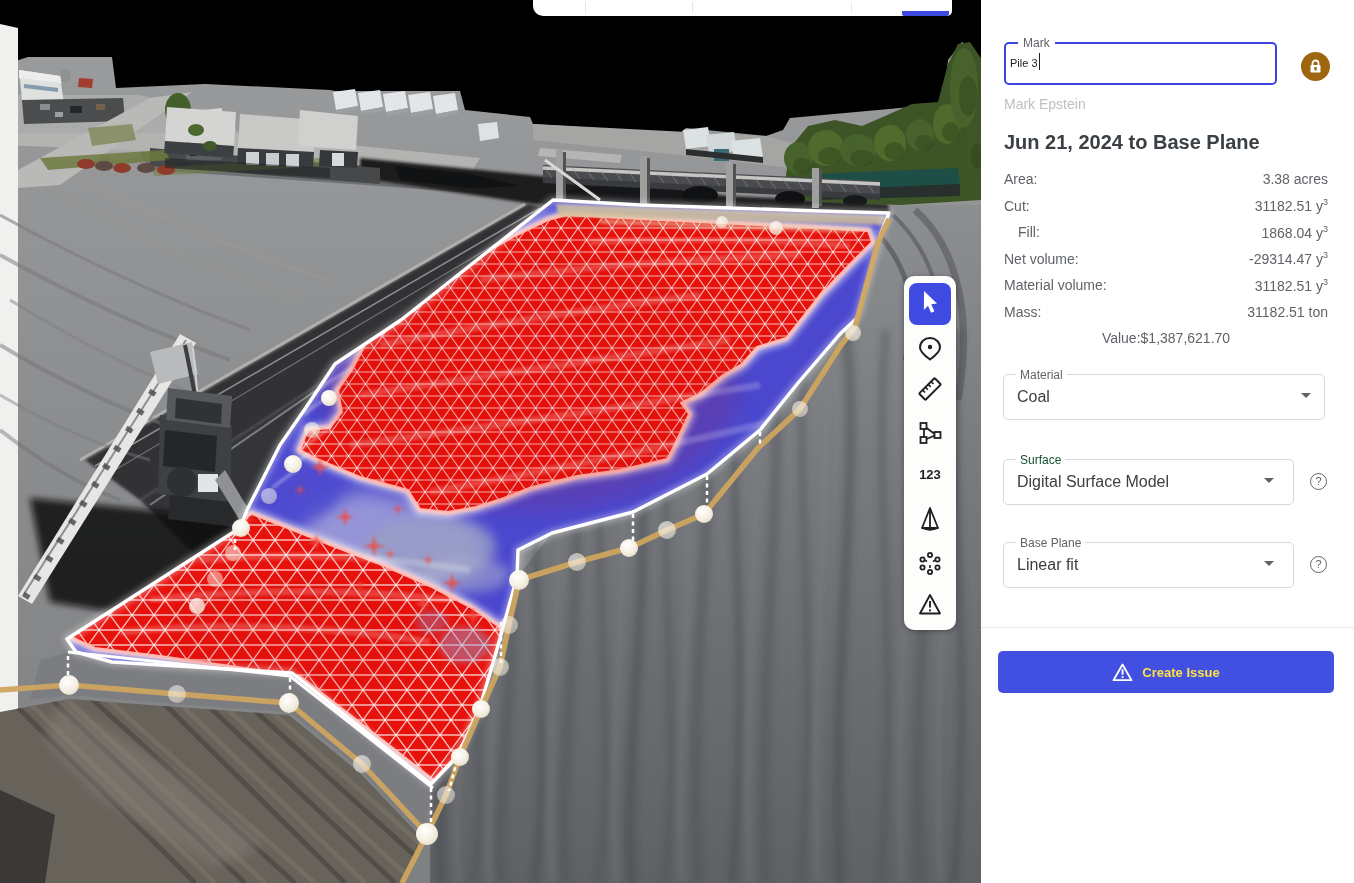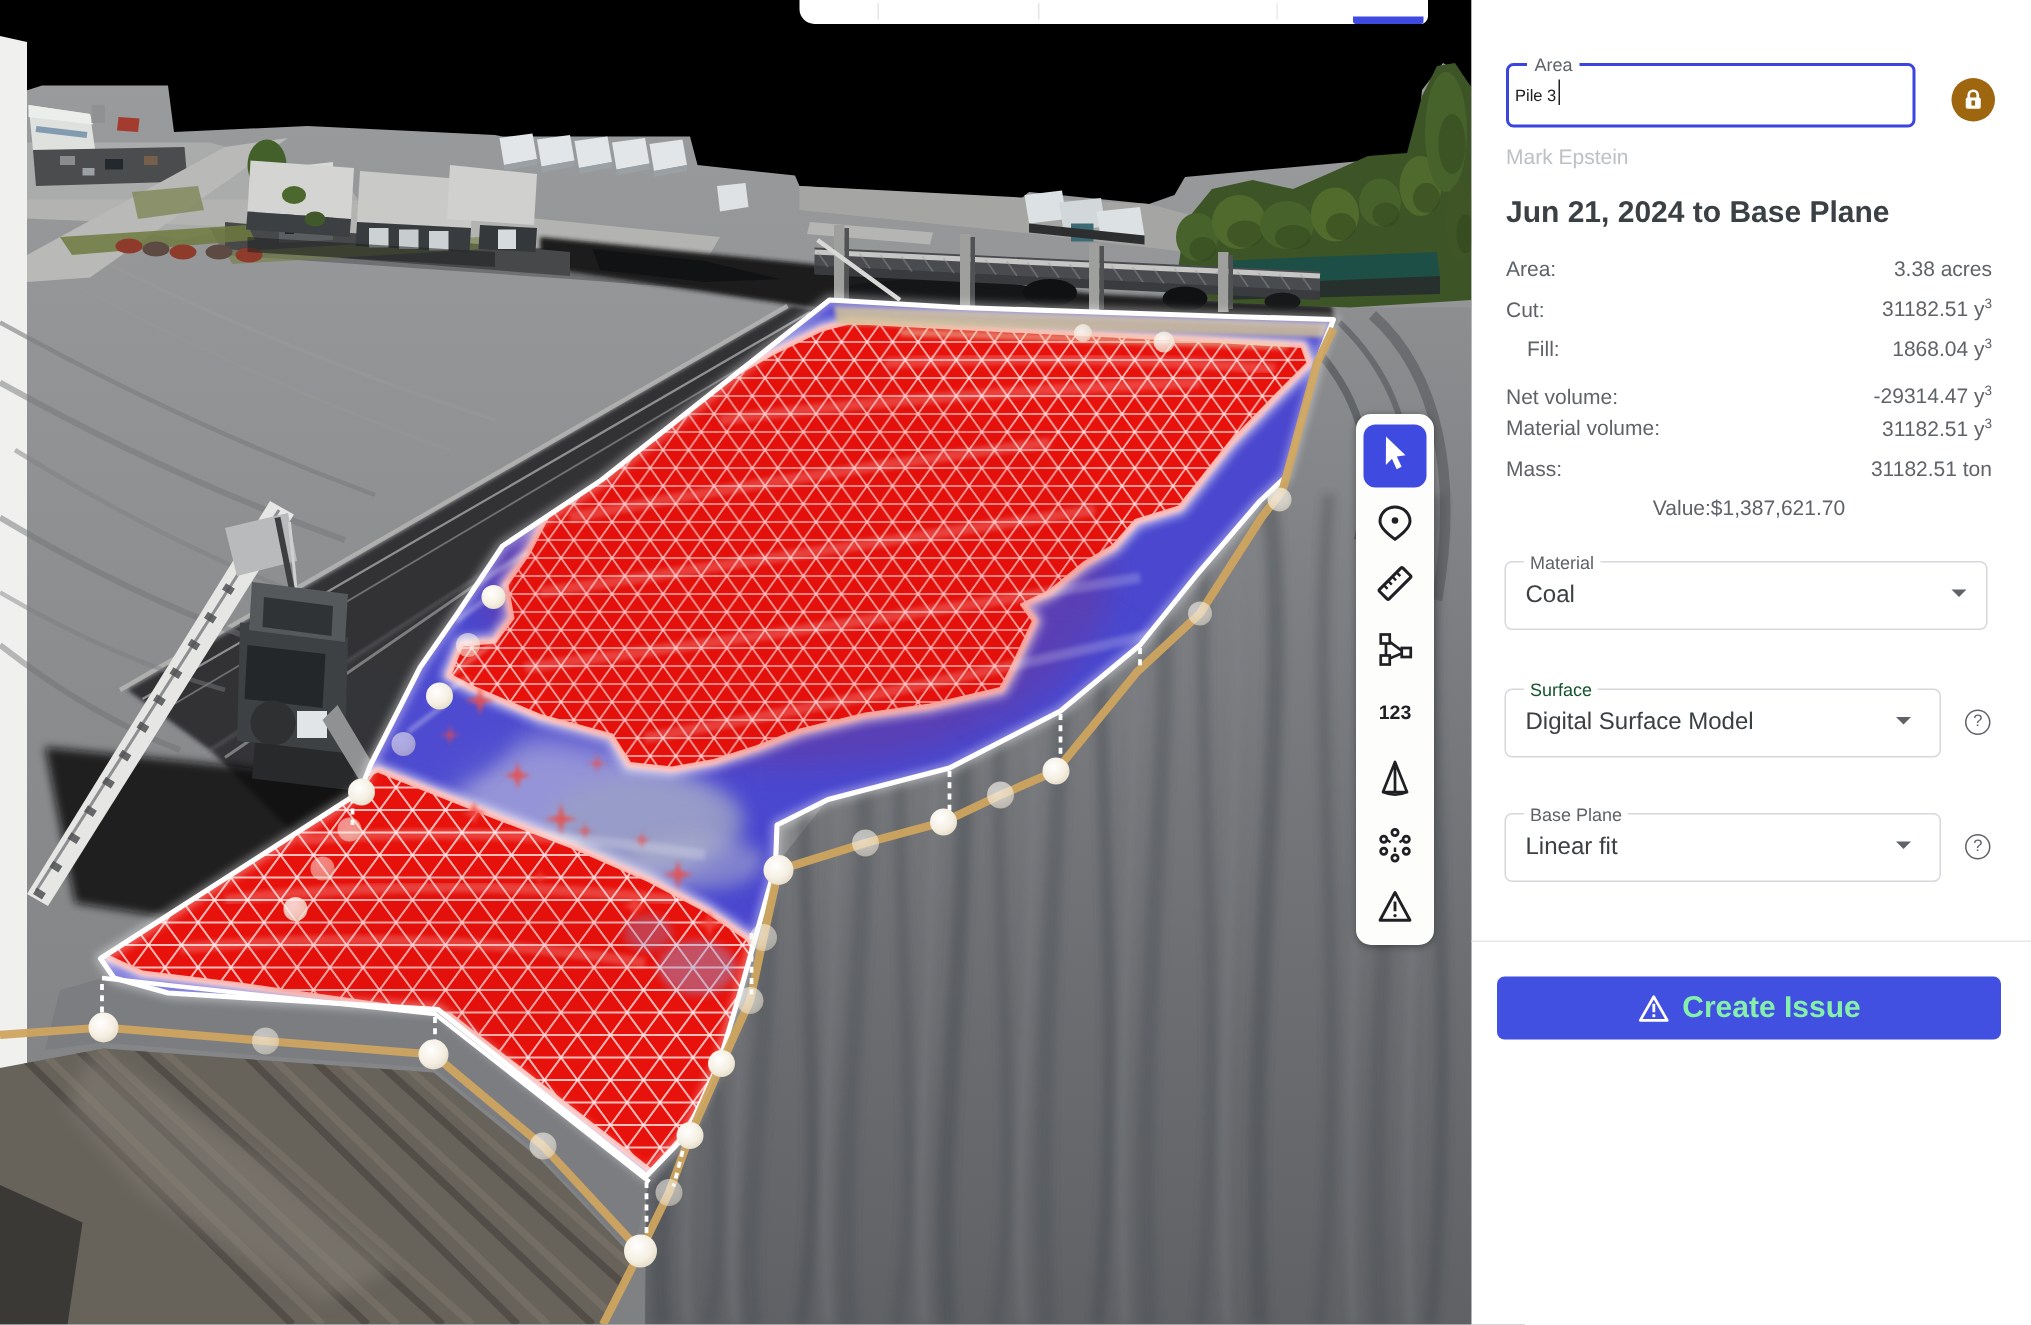--- a/index.html
+++ b/index.html
@@ -444,21 +444,21 @@
   <path d="M0,-10 L10,8.5 H-10 Z" fill="none" stroke="#1f2023" stroke-width="1.9" stroke-linejoin="round"></path>
   <path d="M0,-4 V2.5" stroke="#1f2023" stroke-width="1.9"></path>
   <circle cx="0" cy="5.4" r="1.1" fill="#1f2023"></circle>
  </g>
 </svg>
   </div>
 
   <div id="panel">
 
     <div class="abs" style="left:23px;top:42px;width:269px;height:39px;border:2px solid #3b45dd;border-radius:5px;"></div>
-    <div class="abs" style="left:37px;top:36px;font-size:12px;color:#5f6368;background:#fff;padding:0 5px;">Area</div>
+    <div class="abs" style="left:37px;top:36px;font-size:12px;color:#5f6368;background:#fff;padding:0 5px;">Mark</div>
     <div class="abs" style="left:29px;top:53px;font-size:11px;color:#202124;">Pile 3<span style="display:inline-block;width:1px;height:17px;background:#202124;vertical-align:-3px;margin-left:1px;"></span></div>
 
     <div class="abs" style="left:320px;top:52px;width:29px;height:29px;border-radius:50%;background:#9d660f;"></div>
     <svg class="abs" style="left:327px;top:59px;" width="15" height="15" viewBox="0 0 15 15">
       <rect x="2.5" y="6" width="10" height="7.5" rx="1.2" fill="#fff"></rect>
       <path d="M4.5 6.5 V4.5 a3 3 0 0 1 6 0 V6.5" fill="none" stroke="#fff" stroke-width="1.8"></path>
       <rect x="6.3" y="8" width="2.4" height="3.4" fill="#9d660f"></rect>
     </svg>
     <div class="abs" style="left:23px;top:96px;font-size:14px;color:#bdc1c6;">Mark Epstein</div>
     <div class="abs" style="left:23px;top:131px;font-size:20px;font-weight:bold;color:#3b4045;">Jun 21, 2024 to Base Plane</div>
@@ -469,21 +469,21 @@
           <span>3.38 acres</span>
         </div>
       <div style="display:flex;justify-content:space-between;height:26.5px;align-items:center;">
           <span>Cut:</span>
           <span>31182.51 y<sup style="font-size:9px;">3</sup></span>
         </div>
       <div style="display:flex;justify-content:space-between;height:26.5px;align-items:center;margin-left:14px;">
           <span>Fill:</span>
           <span>1868.04 y<sup style="font-size:9px;">3</sup></span>
         </div>
-      <div style="display:flex;justify-content:space-between;height:26.5px;align-items:flex-end;">
+      <div style="display:flex;justify-content:space-between;height:26.5px;align-items:center;">
           <span>Net volume:</span>
           <span>-29314.47 y<sup style="font-size:9px;">3</sup></span>
         </div>
       <div style="display:flex;justify-content:space-between;height:26.5px;align-items:center;">
           <span>Material volume:</span>
           <span>31182.51 y<sup style="font-size:9px;">3</sup></span>
         </div>
       <div style="display:flex;justify-content:space-between;height:26.5px;align-items:center;">
           <span>Mass:</span>
           <span>31182.51 ton</span>
@@ -512,16 +512,16 @@
     <div class="abs" style="left:329px;top:556px;width:15px;height:15px;border:1.5px solid #5f6368;border-radius:50%;color:#5f6368;font-size:11px;text-align:center;line-height:15px;">?</div>
 
     <div class="abs" style="left:0;top:627px;width:373px;height:1px;background:#e6e8ea;"></div>
 
     <div class="abs" style="left:17px;top:651px;width:336px;height:42px;background:#4150e0;border-radius:5px;display:flex;align-items:center;justify-content:center;">
       <svg width="21" height="19" viewBox="0 0 21 19" style="margin-right:9px;">
         <path d="M10.5 1.5 L19.5 17.2 H1.5 Z" fill="none" stroke="#fff" stroke-width="1.8" stroke-linejoin="round"></path>
         <rect x="9.6" y="6.2" width="1.9" height="5.6" fill="#fff"></rect>
         <rect x="9.6" y="13.2" width="1.9" height="1.9" fill="#fff"></rect>
       </svg>
-      <span style="color:#86efac;font-size:20px;font-weight:bold;">Create Issue</span>
+      <span style="color:#fde047;font-size:13px;font-weight:bold;">Create Issue</span>
     </div>
   </div>
 </div>
 
 </body></html>

